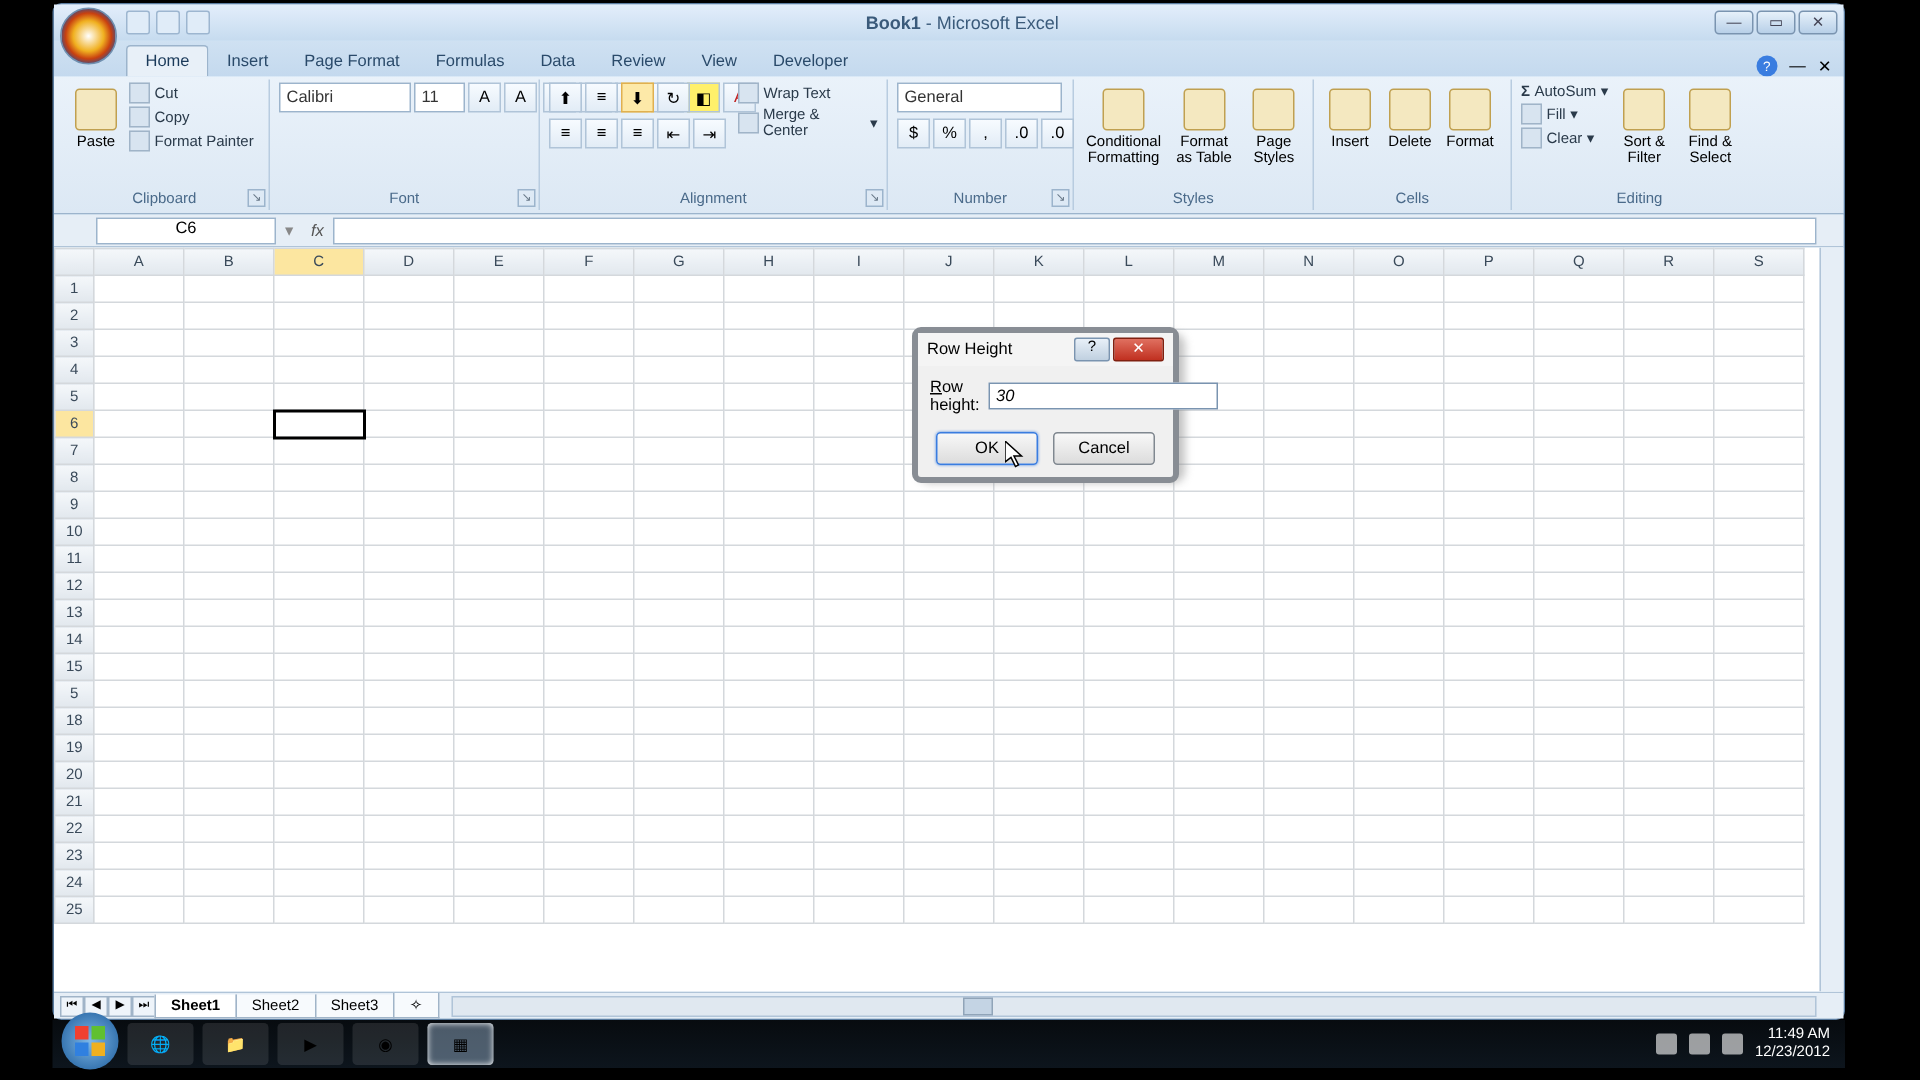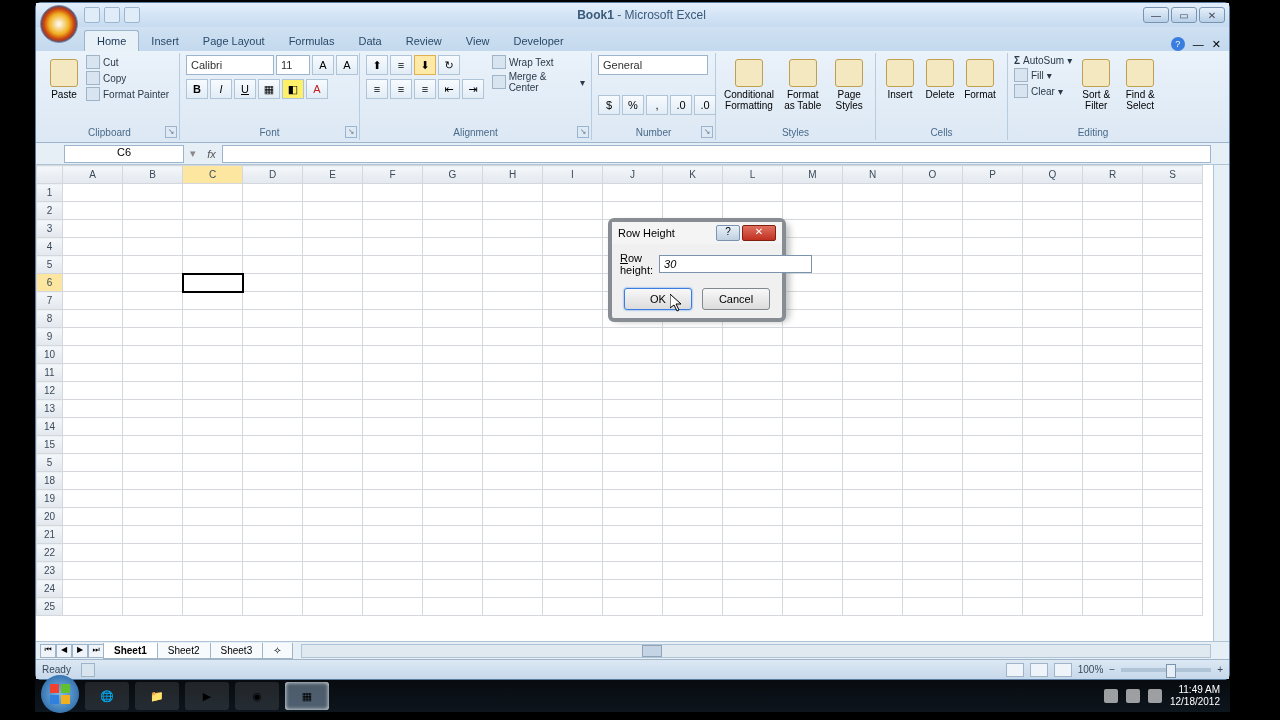--- a/index.html
+++ b/index.html
@@ -377,21 +377,21 @@
     <div class="win-controls">
       <div class="win-btn">—</div>
       <div class="win-btn">▭</div>
       <div class="win-btn">✕</div>
     </div>
   </div>
 
   <div class="ribbon-tabs">
     <div class="ribbon-tab active">Home</div>
     <div class="ribbon-tab">Insert</div>
-    <div class="ribbon-tab">Page Layout</div>
+    <div class="ribbon-tab">Page Format</div>
     <div class="ribbon-tab">Formulas</div>
     <div class="ribbon-tab">Data</div>
     <div class="ribbon-tab">Review</div>
     <div class="ribbon-tab">View</div>
     <div class="ribbon-tab">Developer</div>
     <div class="ribbon-right">
       <div class="help-icon">?</div>
       <span>—</span>
       <span>✕</span>
     </div>
@@ -418,21 +418,21 @@
               <div class="small-ico"></div>
               <span>Format Painter</span>
             </div>
         </div>
       </div>
       <div class="group-label">Clipboard</div>
       <div class="dlg-launcher">↘</div>
     </div>
 
     <div class="ribbon-group" style="width:180px">
-      <div class="group-body" style="flex-direction:column; gap:4px;">
+      <div class="group-body" style="flex-direction:row; gap:4px;">
         <div class="btn-row">
           <div class="combo" style="width:88px">Calibri</div>
           <div class="combo" style="width:34px">11</div>
           <div class="tbtn">A</div>
           <div class="tbtn">A</div>
         </div>
         <div class="btn-row">
           <div class="tbtn">
               <b>B</b>
             </div>
@@ -474,21 +474,21 @@
               <span>Wrap Text</span>
             </div>
           <div class="small-item"><div class="small-ico"></div><span>Merge &amp; Center</span> ▾</div>
         </div>
       </div>
       <div class="group-label">Alignment</div>
       <div class="dlg-launcher">↘</div>
     </div>
 
     <div class="ribbon-group" style="width:124px">
-      <div class="group-body" style="flex-direction:column; gap:20px;">
+      <div class="group-body" style="flex-direction:column; gap:4px;">
         <div class="combo fn-combo">General</div>
         <div class="btn-row">
           <div class="tbtn">$</div>
           <div class="tbtn">%</div>
           <div class="tbtn">,</div>
           <div class="tbtn">.0</div>
           <div class="tbtn">.0</div>
         </div>
       </div>
       <div class="group-label">Number</div>
@@ -1130,33 +1130,20 @@
     </div>
     <div class="sheet-tab active">Sheet1</div>
     <div class="sheet-tab">Sheet2</div>
     <div class="sheet-tab">Sheet3</div>
     <div class="sheet-tab">✧</div>
     <div class="hscroll">
         <div class="hscroll-thumb"></div>
       </div>
   </div>
 
-  <div class="statusbar">
-    <span>Ready</span>
-    <div class="small-ico" style="margin-left:10px"></div>
-    <div class="status-right">
-      <div class="view-btn"></div>
-      <div class="view-btn"></div>
-      <div class="view-btn"></div>
-      <span>100%</span>
-      <span>−</span>
-      <div class="zoom-slider"></div>
-      <span>+</span>
-    </div>
-  </div>
 </div>
 
 <div class="dialog-shadow"></div>
 <div class="dialog">
   <div class="dialog-title">
     <span>Row Height</span>
     <div class="dialog-title-btns">
       <div class="dlg-help">?</div>
       <div class="dlg-close">✕</div>
     </div>
@@ -1181,16 +1168,16 @@
   <div class="task-item">📁</div>
   <div class="task-item">▶</div>
   <div class="task-item">◉</div>
   <div class="task-item active">▦</div>
   <div class="tray">
     <div class="tray-ico"></div>
     <div class="tray-ico"></div>
     <div class="tray-ico"></div>
     <div class="tray-clock">
       <div>11:49 AM</div>
-      <div>12/18/2012</div>
+      <div>12/23/2012</div>
     </div>
   </div>
 </div>
 
 </body></html>

